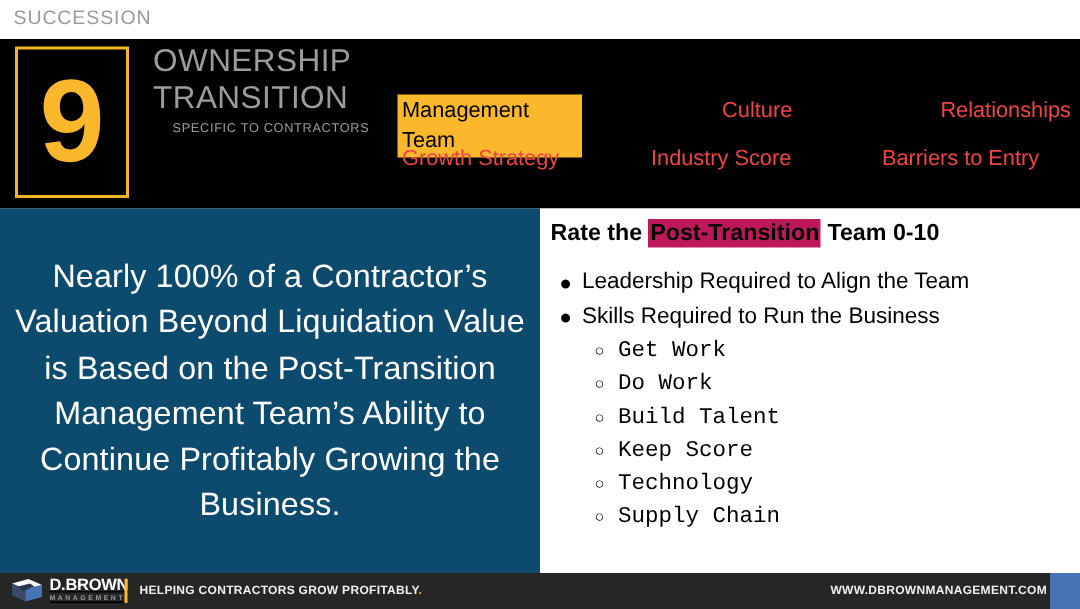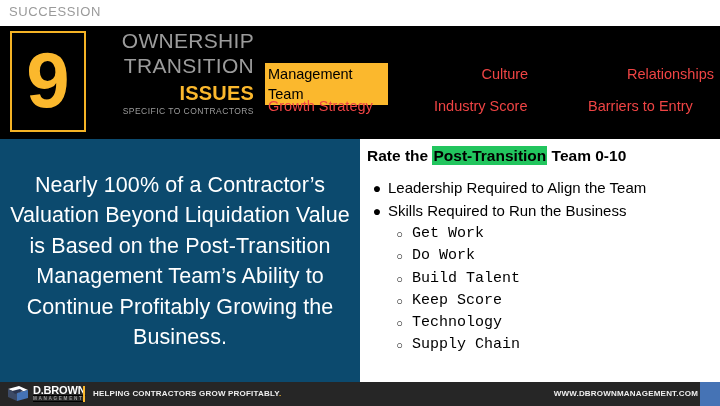--- a/index.html
+++ b/index.html
@@ -15,21 +15,21 @@
 
   
   .header{position:absolute;left:0;top:26px;width:720px;height:113px;background:#000000;}
 
   .numbox{position:absolute;left:10px;top:5px;width:76px;height:101px;
           border:2px solid #f5b325;box-sizing:border-box;}
   .numbox .num{position:absolute;left:0;right:0;top:50%;transform:translateY(-52%);
                text-align:center;font-size:78px;line-height:78px;font-weight:700;
                color:#fbb82d;font-family:"Liberation Sans",sans-serif;}
 
-  .titleblock{position:absolute;left:102px;top:3px;width:152px;text-align:right;}
+  .titleblock{position:absolute;left:102px;top:3px;width:152px;}
   .t-ownership,.t-transition{display:block;font-size:21px;line-height:24px;
         letter-spacing:.3px;color:#9c9c9c;font-weight:400;}
   .t-transition{margin-top:1px;}
   .t-issues{display:block;margin-top:5px;font-size:20px;line-height:21px;
         font-weight:700;color:#fbb82d;letter-spacing:.2px;}
   .t-specific{display:block;margin-top:2px;font-size:8.5px;line-height:10px;
         letter-spacing:.45px;color:#9c9c9c;font-weight:400;margin-left:13px;}
 
   .issues-grid{position:absolute;left:268px;top:38px;width:446px;}
   .issue-row{display:flex;height:32px;align-items:flex-start;}
@@ -44,21 +44,21 @@
   
   .bluepanel{position:absolute;left:0;top:139px;width:360px;height:243px;background:#0c4a6e;}
   .bluetext{position:absolute;left:4px;right:4px;top:50%;transform:translateY(-50%);
             text-align:center;color:#ffffff;font-size:21.5px;line-height:30.5px;
             font-weight:400;letter-spacing:.1px;}
 
   
   .whitepanel{position:absolute;left:360px;top:139px;width:360px;height:243px;background:#ffffff;}
   .rate-head{position:absolute;left:7px;top:7px;font-size:15.5px;line-height:20px;
              font-weight:700;color:#000000;white-space:nowrap;}
-  .rate-head .mark{background:#22c55e;padding:1px 1px;}
+  .rate-head .mark{background:#be185d;padding:1px 1px;}
 
   .bullets{position:absolute;left:6px;top:38px;width:352px;}
   .b1{display:flex;align-items:flex-start;margin-bottom:1px;}
   .b1 .dot{width:22px;flex:0 0 22px;text-align:center;font-size:14px;line-height:22px;color:#000;}
   .b1 .txt{font-size:15px;line-height:22px;color:#000000;font-weight:400;}
   .b2{display:flex;align-items:flex-start;}
   .b2 .dot{width:46px;flex:0 0 46px;text-align:right;padding-right:9px;box-sizing:border-box;
            font-size:11px;line-height:22.3px;color:#000;}
   .b2 .txt{font-size:15px;line-height:22.3px;color:#000000;font-weight:400;font-family:Liberation Mono, monospace;}
 
@@ -90,21 +90,20 @@
 
   <div class="header">
 
     <div class="numbox">
       <div class="num">9</div>
     </div>
 
     <div class="titleblock">
       <span class="t-ownership">OWNERSHIP</span>
       <span class="t-transition">TRANSITION</span>
-      <span class="t-issues">ISSUES</span>
       <span class="t-specific">SPECIFIC TO CONTRACTORS</span>
     </div>
 
     <div class="issues-grid">
       <div class="issue-row">
         <div class="issue-cell c0 hl">Management Team</div>
         <div class="issue-cell c0" style="width:102px"></div>
         <div class="issue-cell c1">Culture</div>
         <div class="issue-cell c2">Relationships</div>
       </div>

